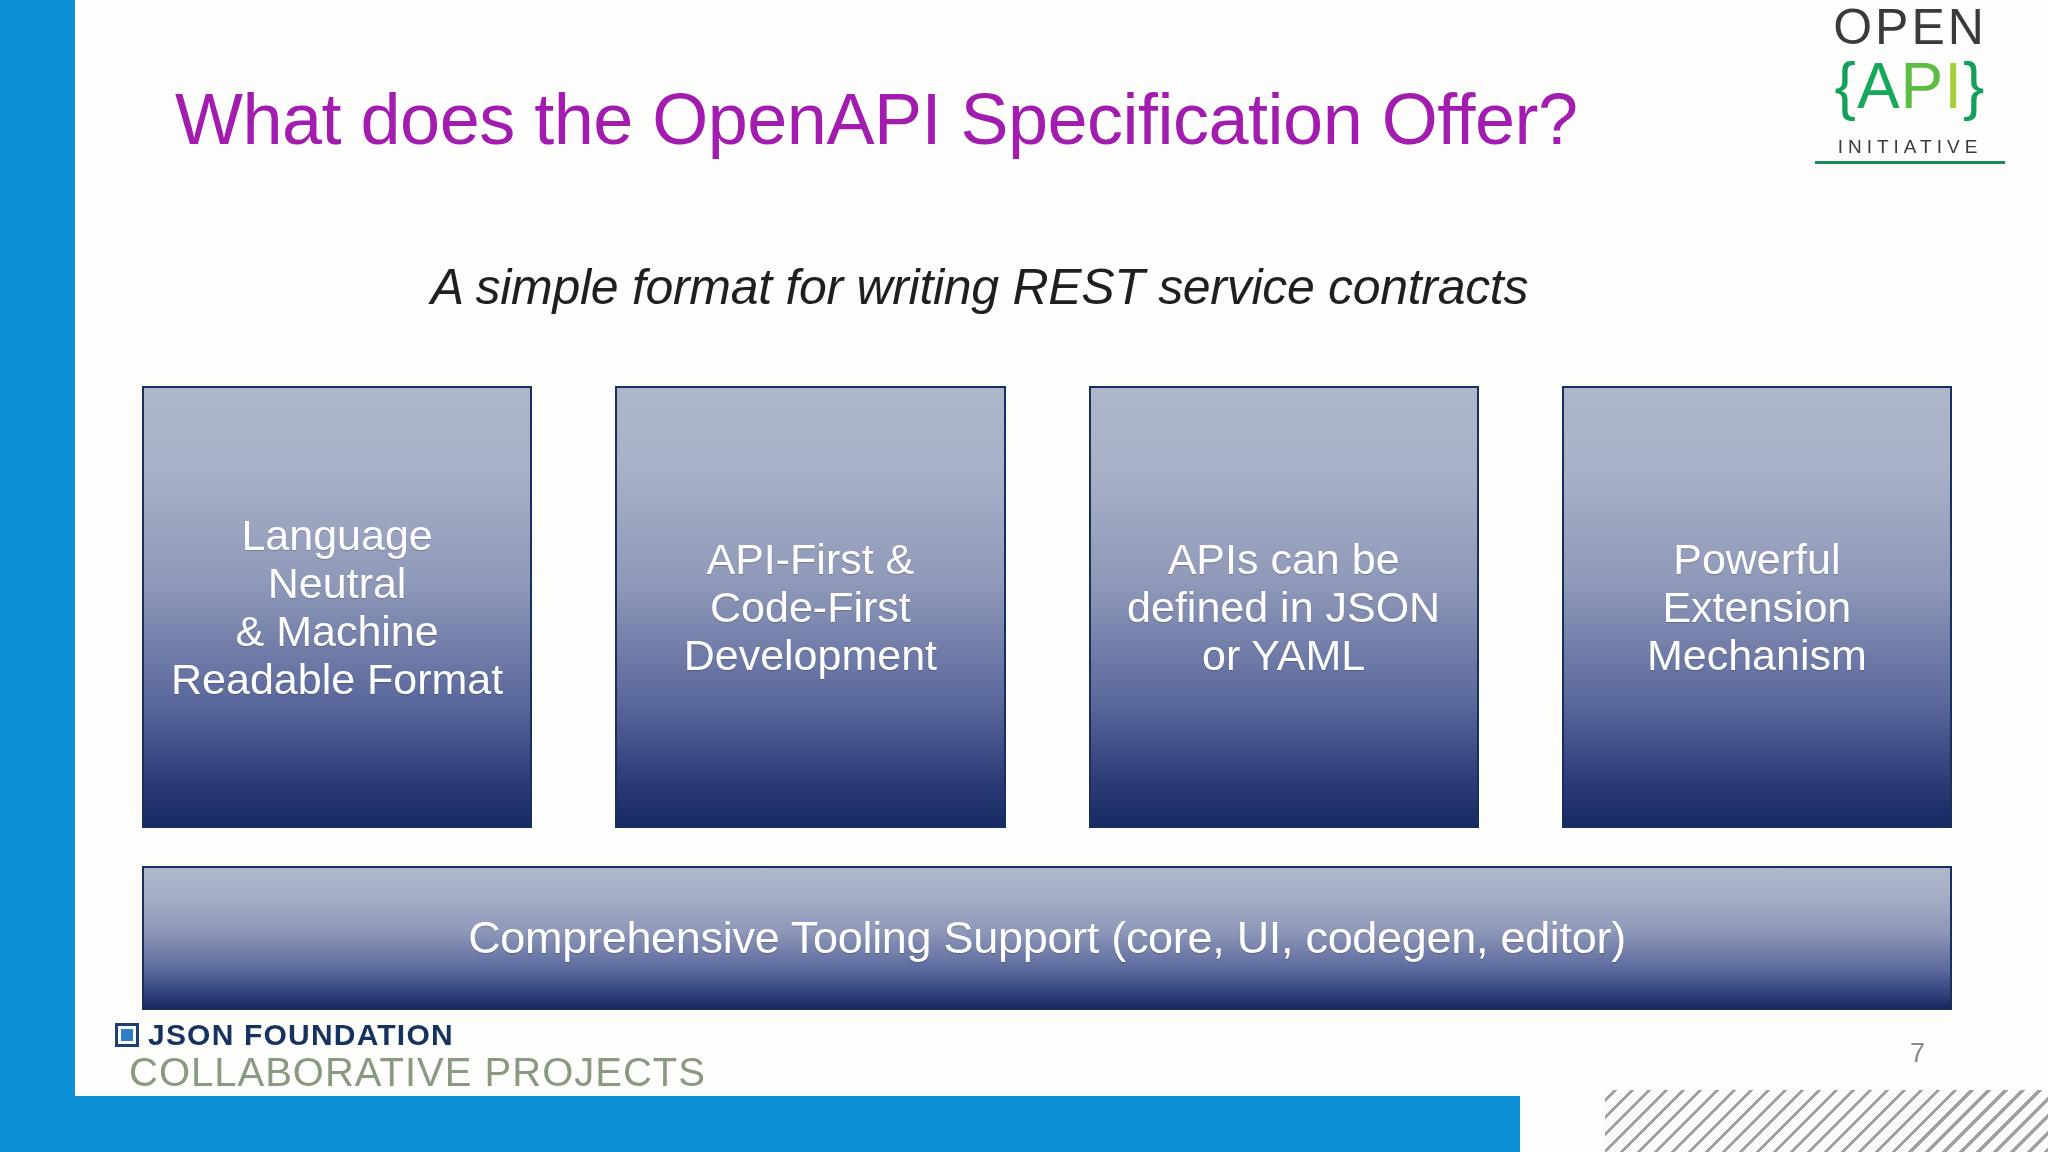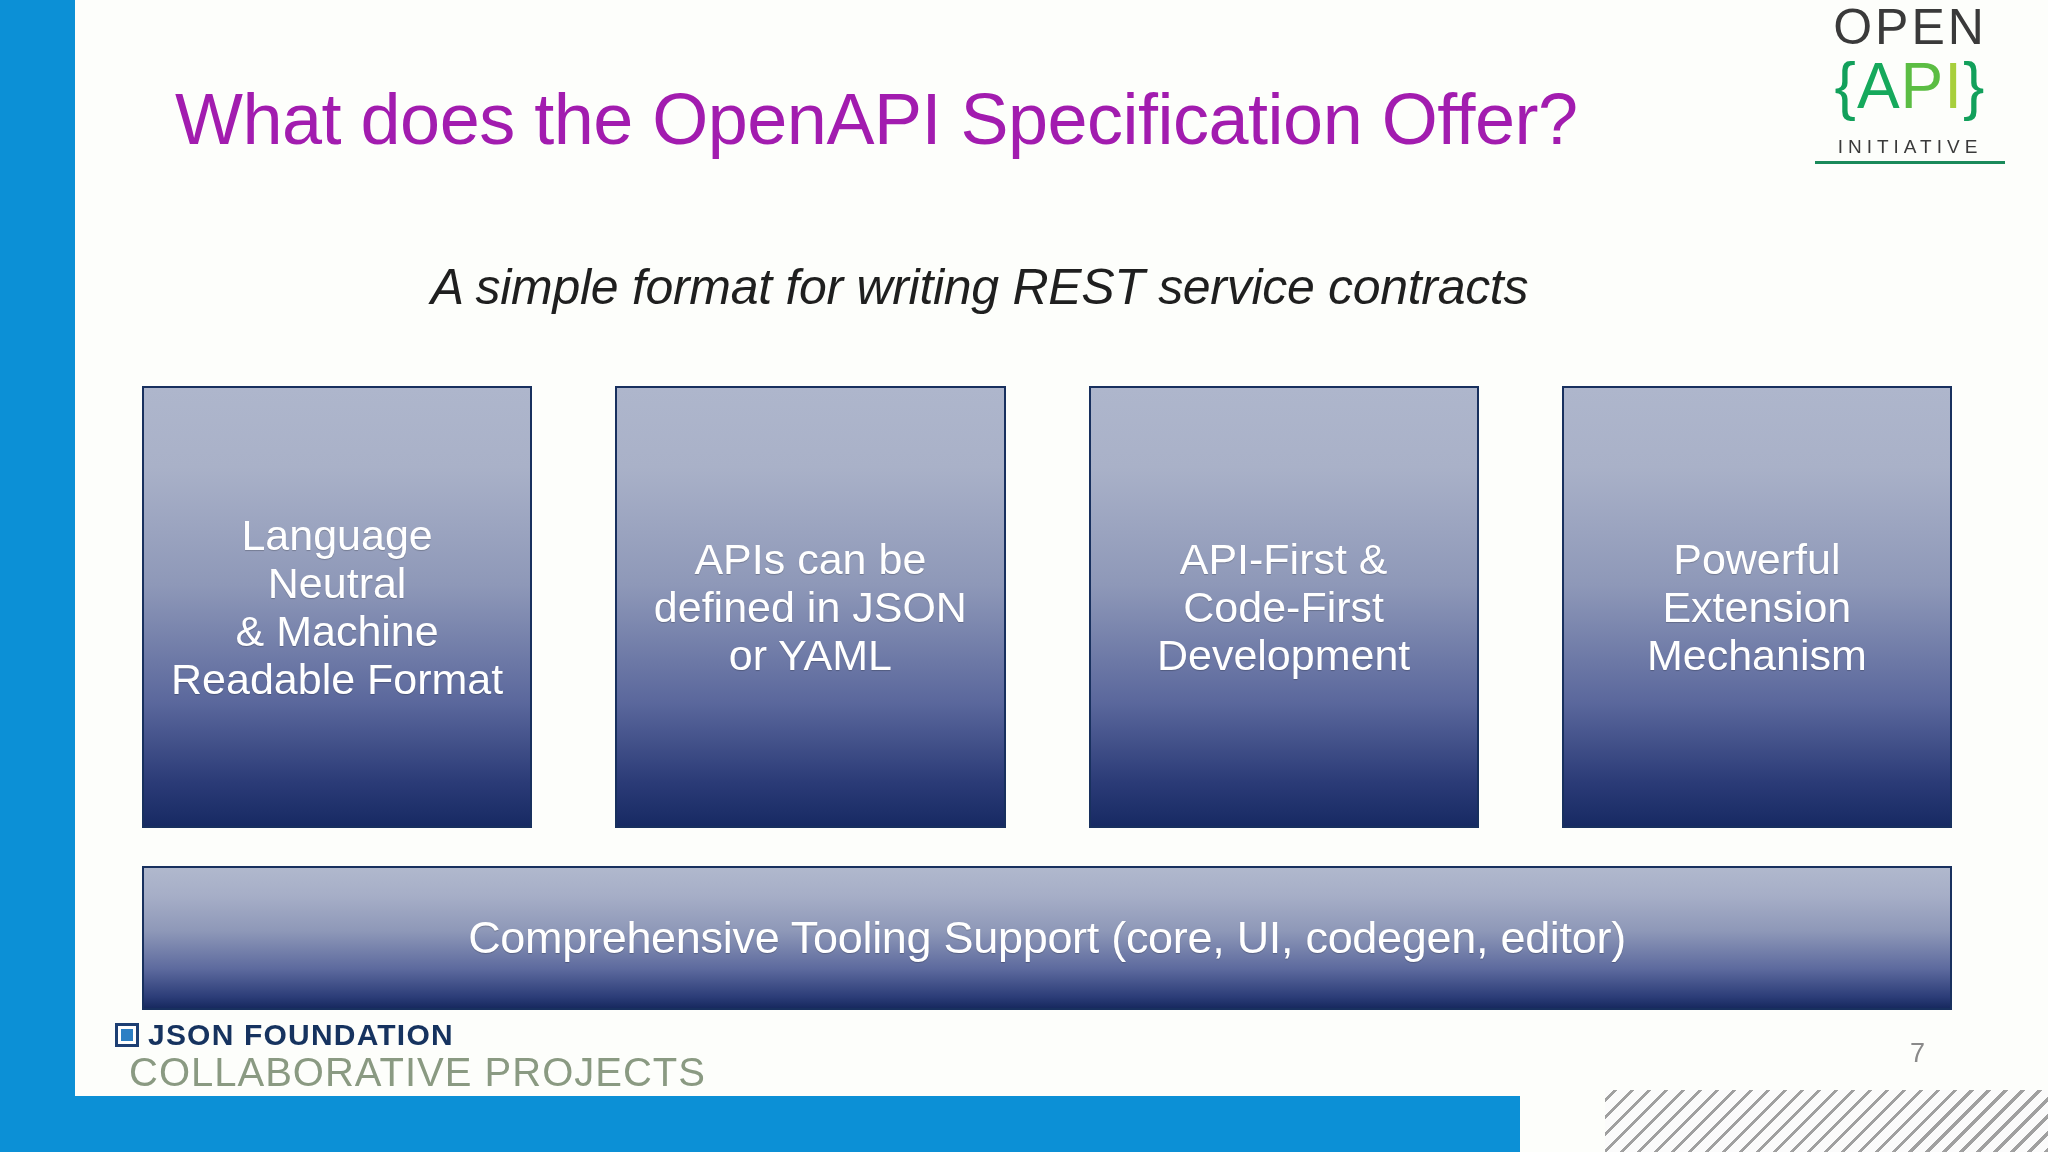--- a/index.html
+++ b/index.html
@@ -244,28 +244,28 @@
   <div class="subtitle">A simple format for writing REST service contracts</div>
 
   <div class="boxes">
     <div class="fbox">
       <div class="fbox-text">Language
 Neutral
 &amp; Machine
 Readable Format</div>
     </div>
     <div class="fbox">
+      <div class="fbox-text">API-First &amp;
+Code-First
+Development</div>
+    </div>
+    <div class="fbox">
       <div class="fbox-text">APIs can be
 defined in JSON
 or YAML</div>
-    </div>
-    <div class="fbox">
-      <div class="fbox-text">API-First &amp;
-Code-First
-Development</div>
     </div>
     <div class="fbox">
       <div class="fbox-text">Powerful
 Extension
 Mechanism</div>
     </div>
   </div>
 
   <div class="banner">
     <div class="banner-text">Comprehensive Tooling Support (core, UI, codegen, editor)</div>

